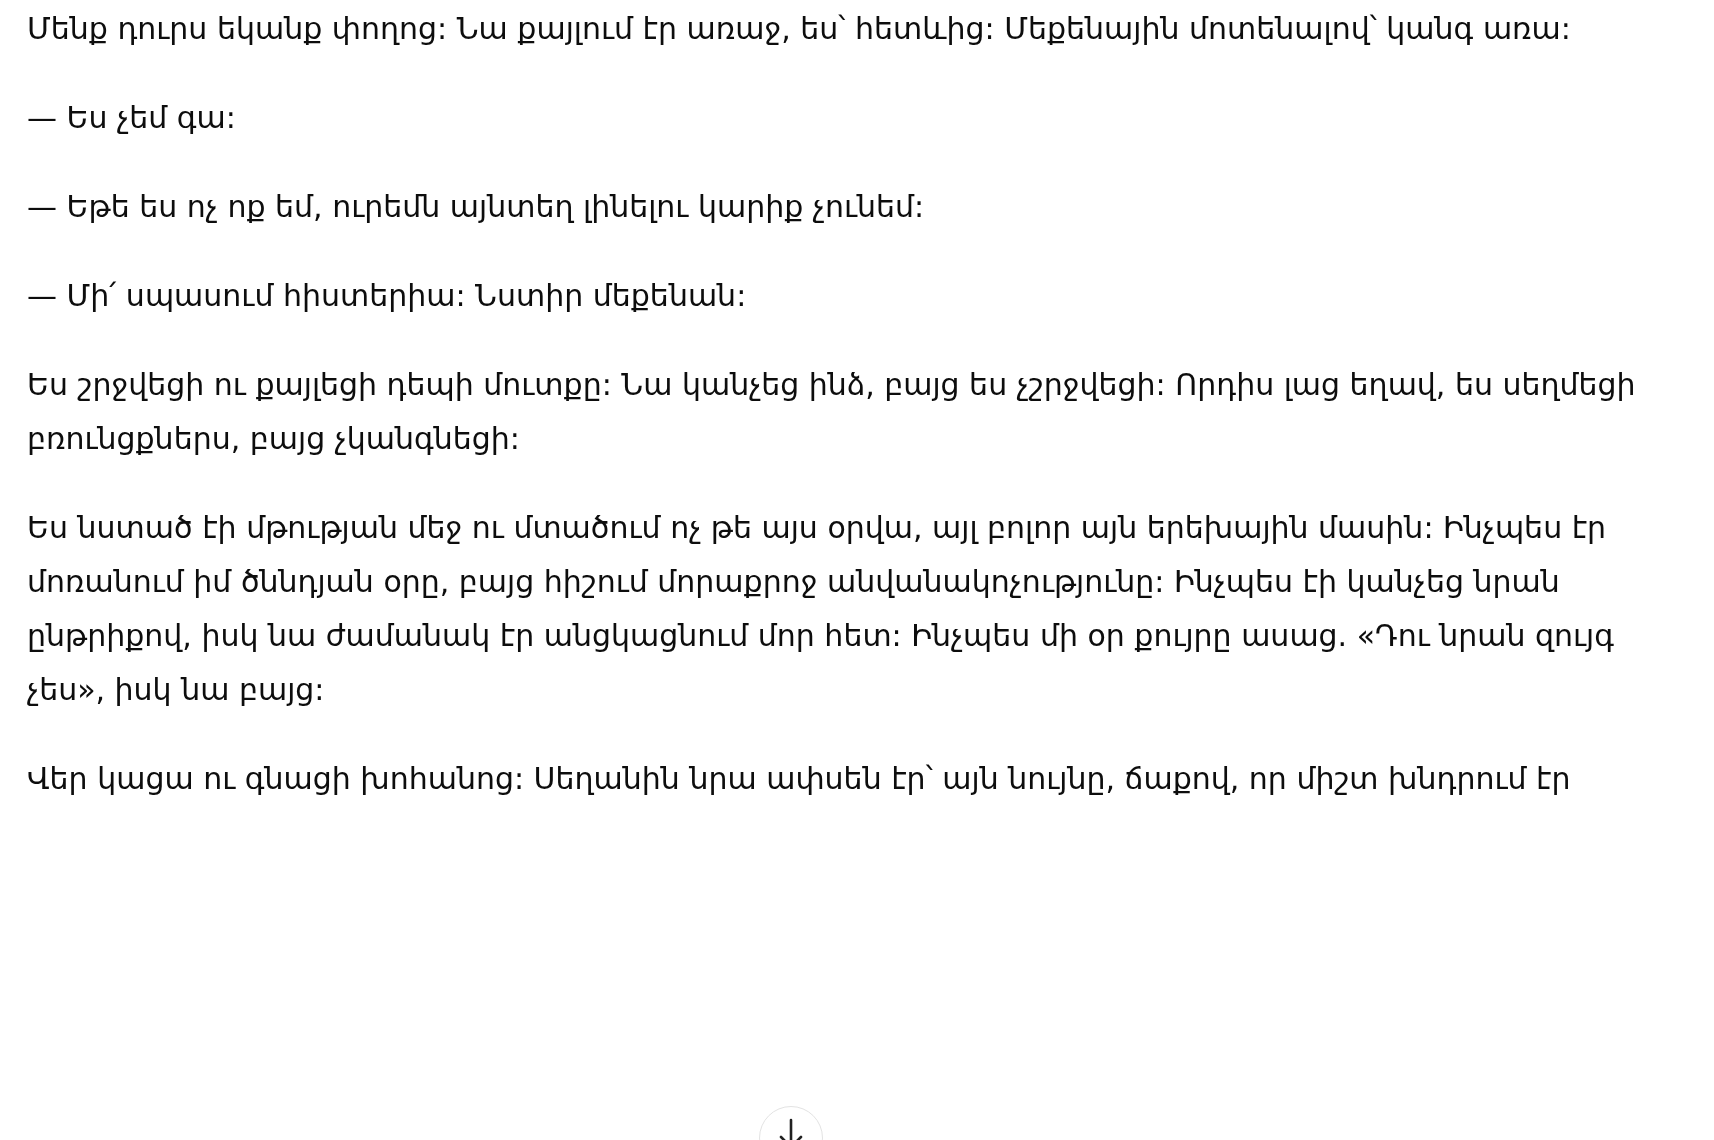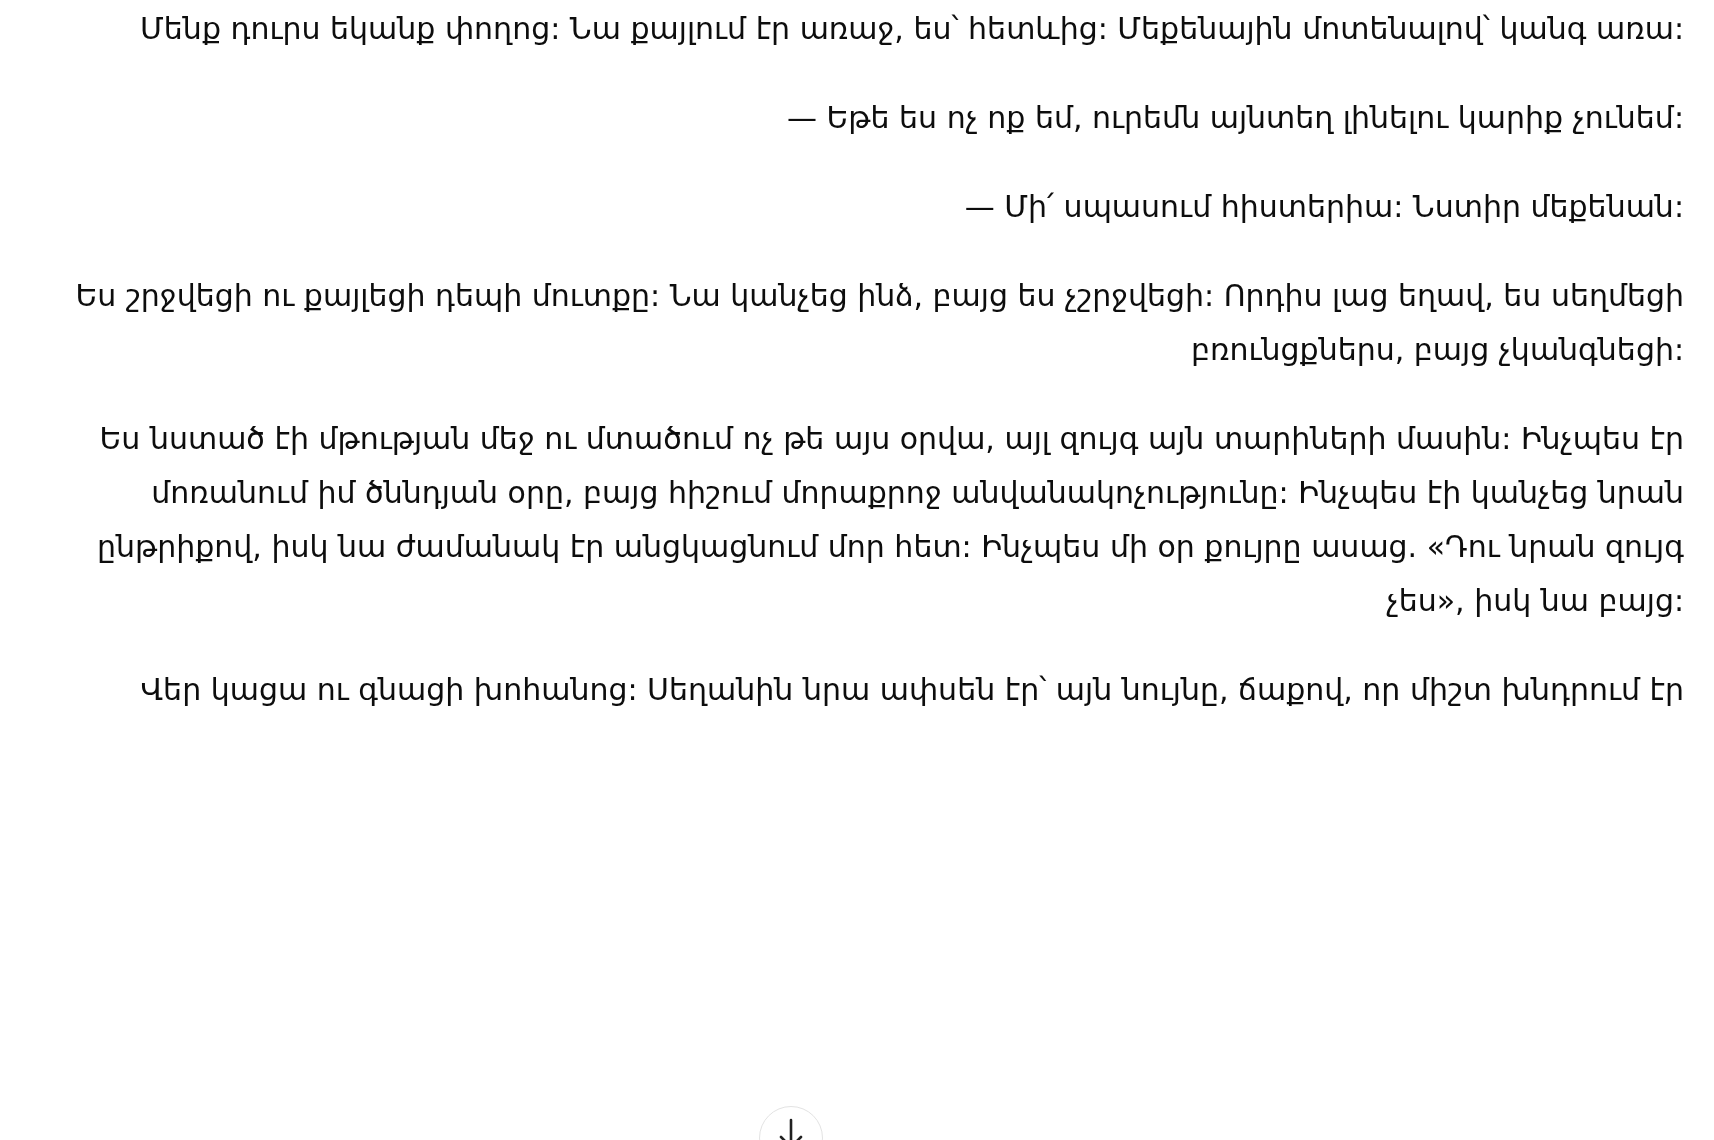--- a/index.html
+++ b/index.html
@@ -20,21 +20,20 @@
     padding: 2px 30px 0 27px;
     color: #0d0d0d;
     font-size: 30px;
   }
   .para {
     margin: 0 0 35px 0;
   }
   .line {
     line-height: 54px;
     white-space: pre-wrap;
-    text-align: right;
   }
   .scroll-btn {
     position: absolute;
     left: 759px;
     top: 1106px;
     width: 64px;
     height: 64px;
     border-radius: 50%;
     background: #ffffff;
     border: 1px solid #e3e3e3;
@@ -52,39 +51,42 @@
 </style>
 </head>
 <body>
 
 <div class="story">
 
   <div class="para">
     <div class="line">Մենք դուրս եկանք փողոց: Նա քայլում էր առաջ, ես՝ հետևից: Մեքենային մոտենալով՝ կանգ առա:</div>
   </div>
 
+  <div class="para">
+    <div class="line">— Ես չեմ գա:</div>
+  </div>
 
 
 
   <div class="para">
     <div class="line">— Եթե ես ոչ ոք եմ, ուրեմն այնտեղ լինելու կարիք չունեմ:</div>
   </div>
 
   <div class="para">
     <div class="line">— Մի՛ սպասում հիստերիա: Նստիր մեքենան:</div>
   </div>
 
   <div class="para">
     <div class="line">Ես շրջվեցի ու քայլեցի դեպի մուտքը: Նա կանչեց ինձ, բայց ես չշրջվեցի: Որդիս լաց եղավ, ես սեղմեցի</div>
     <div class="line">բռունցքներս, բայց չկանգնեցի:</div>
   </div>
 
 
   <div class="para">
-    <div class="line">Ես նստած էի մթության մեջ ու մտածում ոչ թե այս օրվա, այլ զույգ այն տարիների մասին: Ինչպես էր</div>
+    <div class="line">Ես նստած էի մթության մեջ ու մտածում ոչ թե այս օրվա, այլ բոլոր այն երեխային մասին: Ինչպես էր</div>
     <div class="line">մոռանում իմ ծննդյան օրը, բայց հիշում մորաքրոջ անվանակոչությունը: Ինչպես էի կանչեց նրան</div>
     <div class="line">ընթրիքով, իսկ նա ժամանակ էր անցկացնում մոր հետ: Ինչպես մի օր քույրը ասաց. «Դու նրան զույգ</div>
     <div class="line">չես», իսկ նա բայց:</div>
   </div>
 
   <div class="para">
     <div class="line">Վեր կացա ու գնացի խոհանոց: Սեղանին նրա ափսեն էր՝ այն նույնը, ճաքով, որ միշտ խնդրում էր</div>
   </div>
 
 </div>

